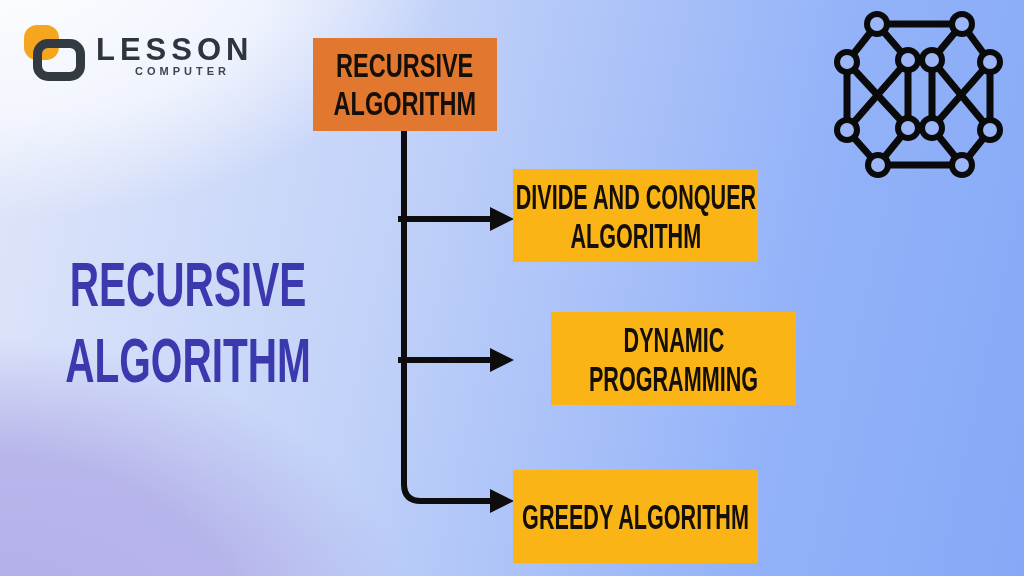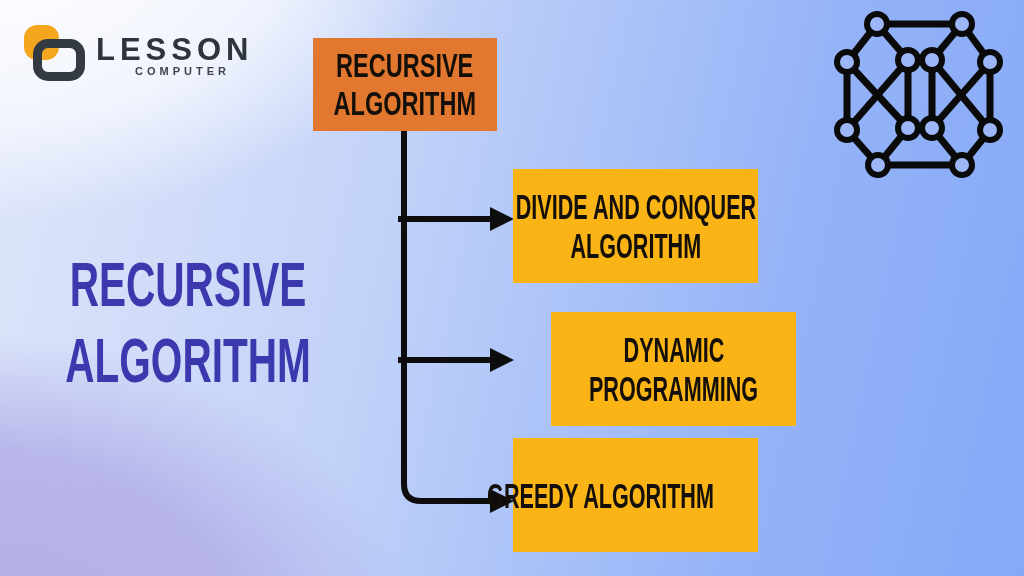--- a/index.html
+++ b/index.html
@@ -26,24 +26,24 @@
     letter-spacing:4px;color:#3E444B;}
   
   .side-title{position:absolute;left:28px;top:246px;width:320px;text-align:center;
     color:#3C38AE;font-weight:bold;}
   .side-title .t-line{font-size:52px;line-height:76px;transform:scale(.78,1.2);transform-origin:50% 50%;}
   
   .box{position:absolute;display:flex;flex-direction:column;justify-content:center;
     align-items:center;text-align:center;color:#141009;font-weight:bold;}
   .box.root{left:313px;top:38px;width:184px;height:93px;background:#E2772F;}
   .box.root .b-line{font-size:28px;line-height:38px;transform:scale(.84,1.18);transform-origin:50% 50%;}
-  .box.child{left:513px;width:245px;height:114px;background:#FAB416;}
+  .box.child{left:513px;width:245px;height:93px;background:#FAB416;}
   .box.c1{top:169px;}
   .box.c2{top:312px;margin-left:38px;}
-  .box.c3{top:438px;align-items:flex-end;}
+  .box.c3{top:470px;}
   .box.child .b-line{font-size:30px;line-height:39px;transform:scale(.72,1.18);transform-origin:50% 50%;white-space:nowrap;}
   
   .connectors{position:absolute;left:0;top:0;width:1024px;height:576px;pointer-events:none;}
   .net-icon{position:absolute;left:833px;top:4px;width:172px;height:180px;}
 </style>
 </head>
 <body>
 
 <div class="canvas">
 

